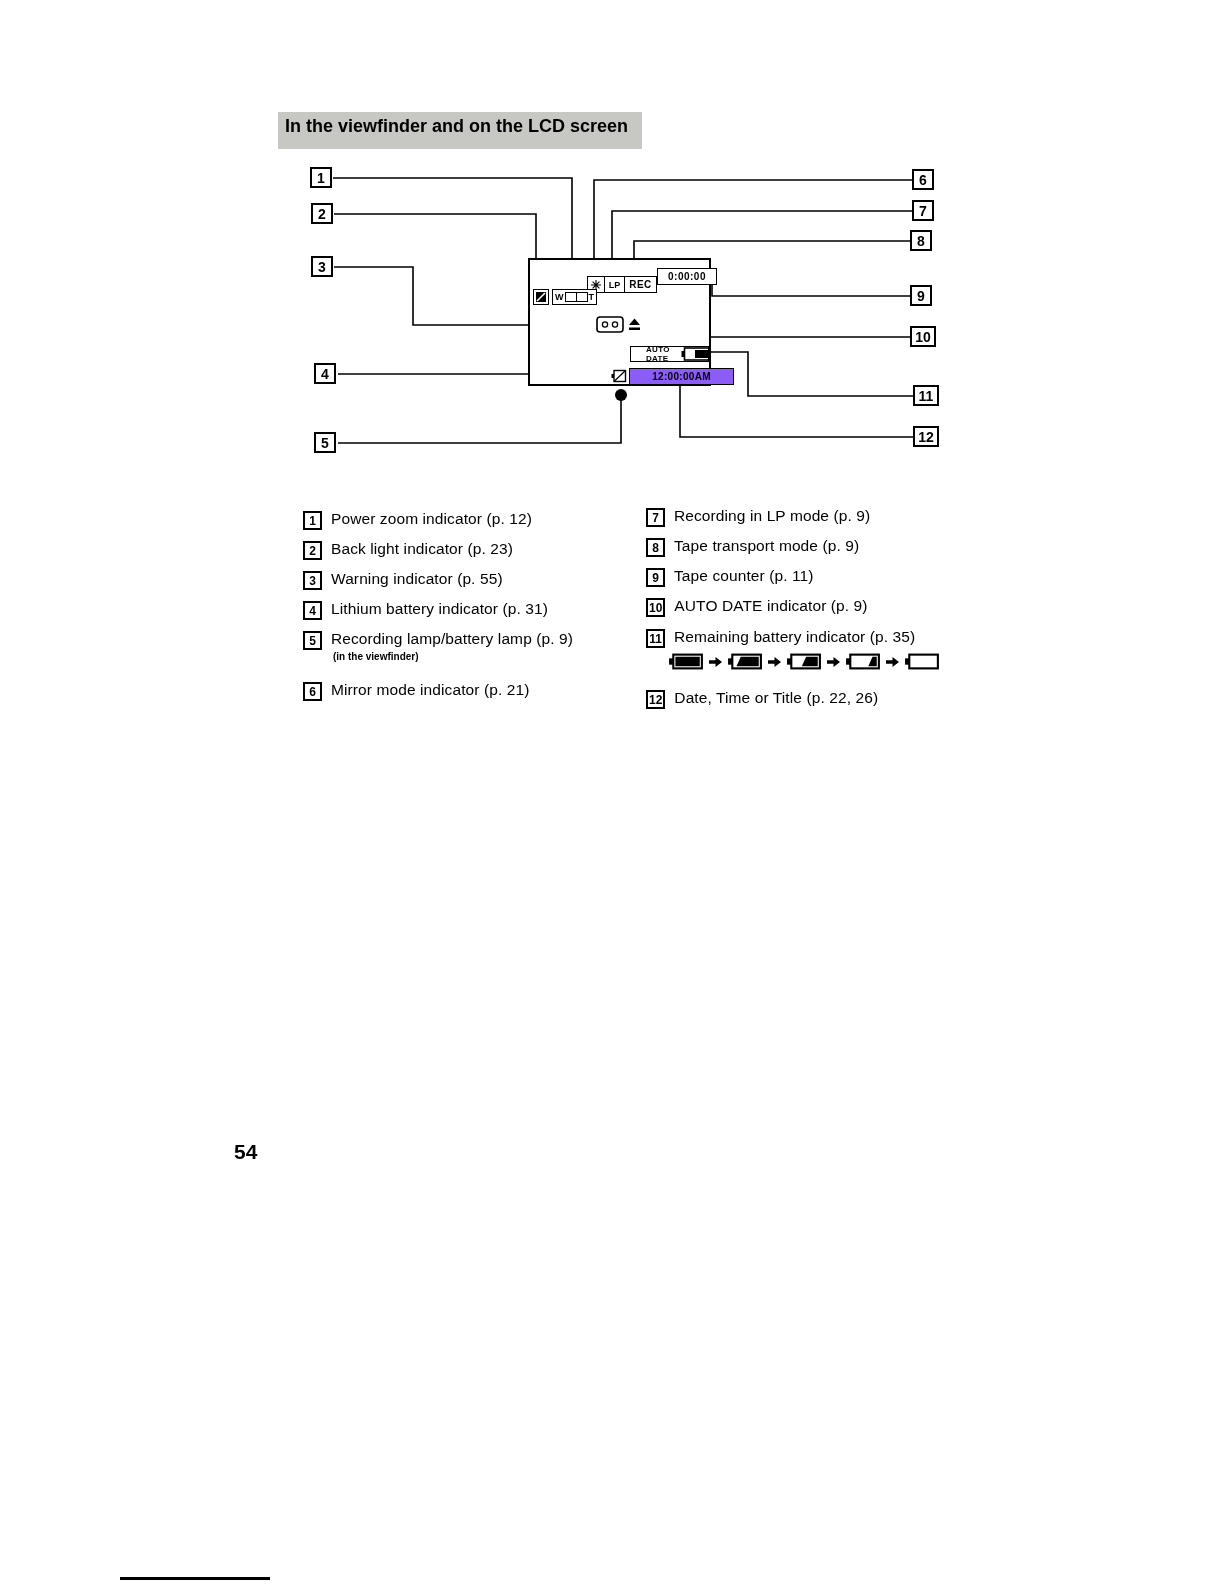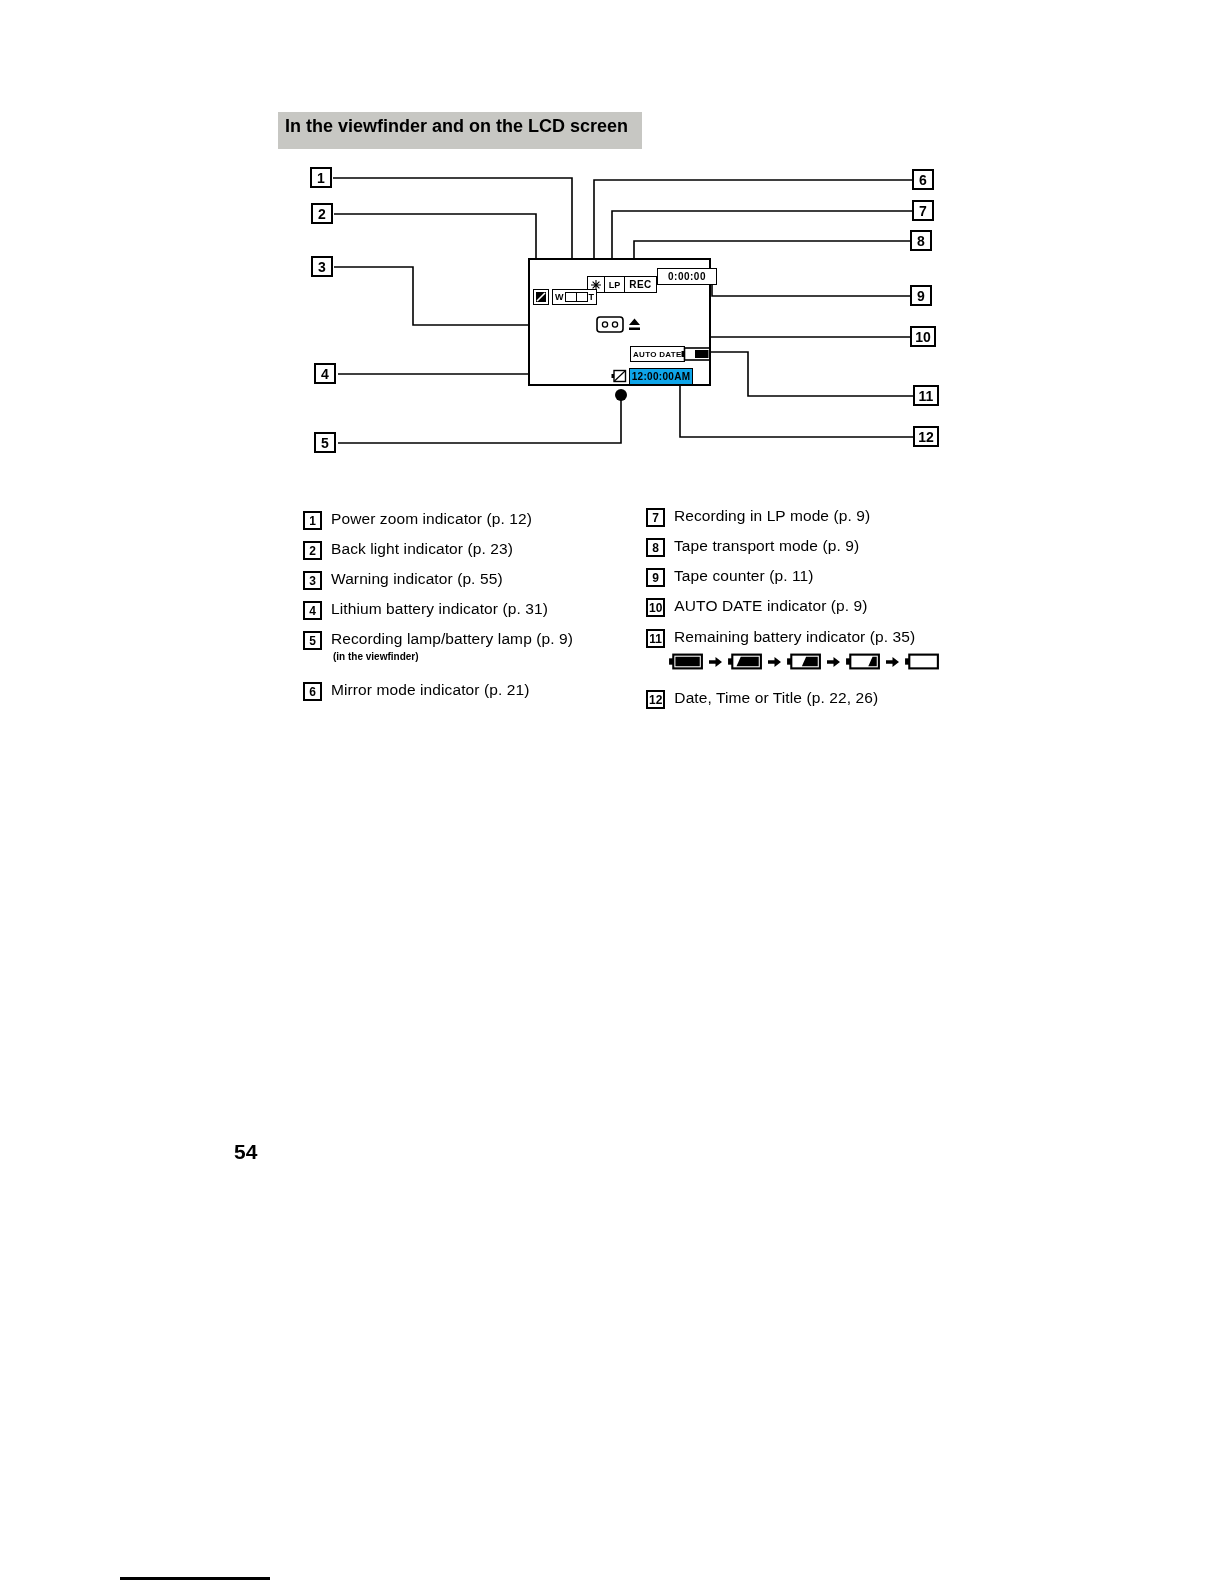--- a/index.html
+++ b/index.html
@@ -28,25 +28,25 @@
 
   .counter-box { position:absolute; left:127px; top:8px; width:60px; height:17px; border:1px solid #000; display:flex; align-items:center; justify-content:center; font-size:10px; font-weight:bold; letter-spacing:.5px; background:#fff; }
 
   .backlight-box { position:absolute; left:3px; top:29px; width:16px; height:16px; border:1px solid #000; display:flex; align-items:center; justify-content:center; background:#fff; }
 
   .zoom-box { position:absolute; left:22px; top:29px; width:45px; height:16px; border:1px solid #000; display:flex; align-items:center; justify-content:space-between; padding:0 2px; background:#fff; }
   .zoom-box .zl { font-size:9px; font-weight:bold; }
 
   .warn-group { position:absolute; left:66px; top:56px; display:flex; align-items:center; gap:4px; }
 
-  .autodate-box { position:absolute; left:100px; top:86px; height:16px; border:1px solid #000; display:flex; align-items:center; padding:0 2px; font-size:8px; font-weight:bold; letter-spacing:.3px; background:#fff; }
+  .autodate-box { position:absolute; left:100px; top:86px; height:16px; border:1px solid #000; display:flex; align-items:center; padding:0 15px; font-size:8px; font-weight:bold; letter-spacing:.3px; background:#fff; }
   .batt-screen { position:absolute; left:151px; top:87px; }
 
   .lith-icon { position:absolute; left:80px; top:108px; }
-  .time-box { position:absolute; left:99px; top:108px; width:64px; height:17px; border:1px solid #000; display:flex; align-items:center; justify-content:center; font-size:10px; font-weight:bold; letter-spacing:.3px; background:#0ea5e9; }
+  .time-box { position:absolute; left:99px; top:108px; width:105px; height:17px; border:1px solid #000; display:flex; align-items:center; justify-content:center; font-size:10px; font-weight:bold; letter-spacing:.3px; background:#8b5cf6; }
 
   .rec-lamp { position:absolute; left:615px; top:389px; width:12px; height:12px; border-radius:50%; background:#000; z-index:3; }
 
   .legend-item { position:absolute; display:flex; align-items:flex-start; white-space:nowrap; }
   .numbox { flex:0 0 auto; min-width:19px; height:19px; border:2px solid #000; display:inline-flex; align-items:center; justify-content:center; font-size:12px; font-weight:bold; padding:0 1px; margin-right:9px; margin-top:1px; background:#fff; }
   .ltext { font-size:15.5px; font-weight:normal; letter-spacing:.1px; }
   .legend-sub { position:absolute; font-size:10px; font-weight:bold; }
 
   .batt-seq { position:absolute; left:668px; top:653px; display:flex; align-items:center; gap:5px; }
 

